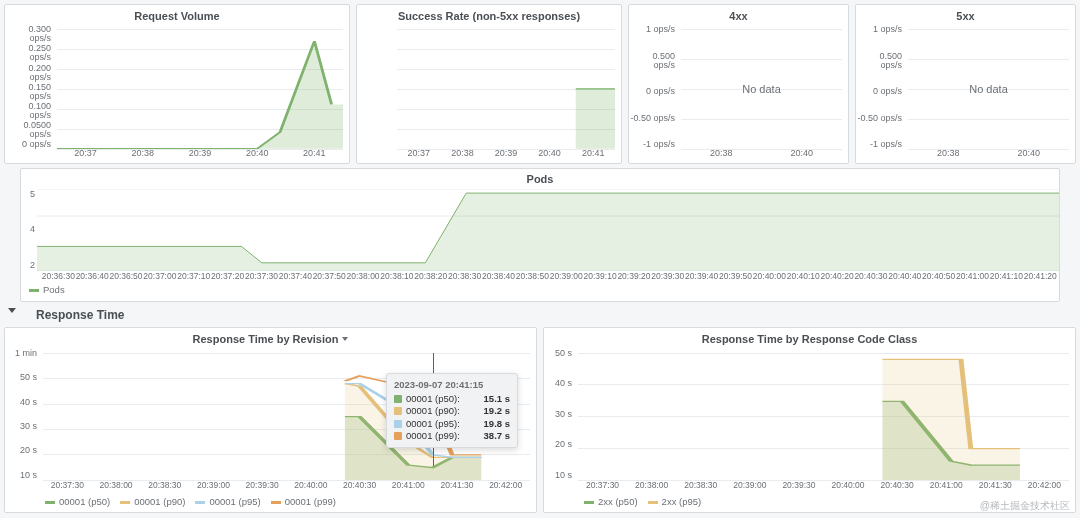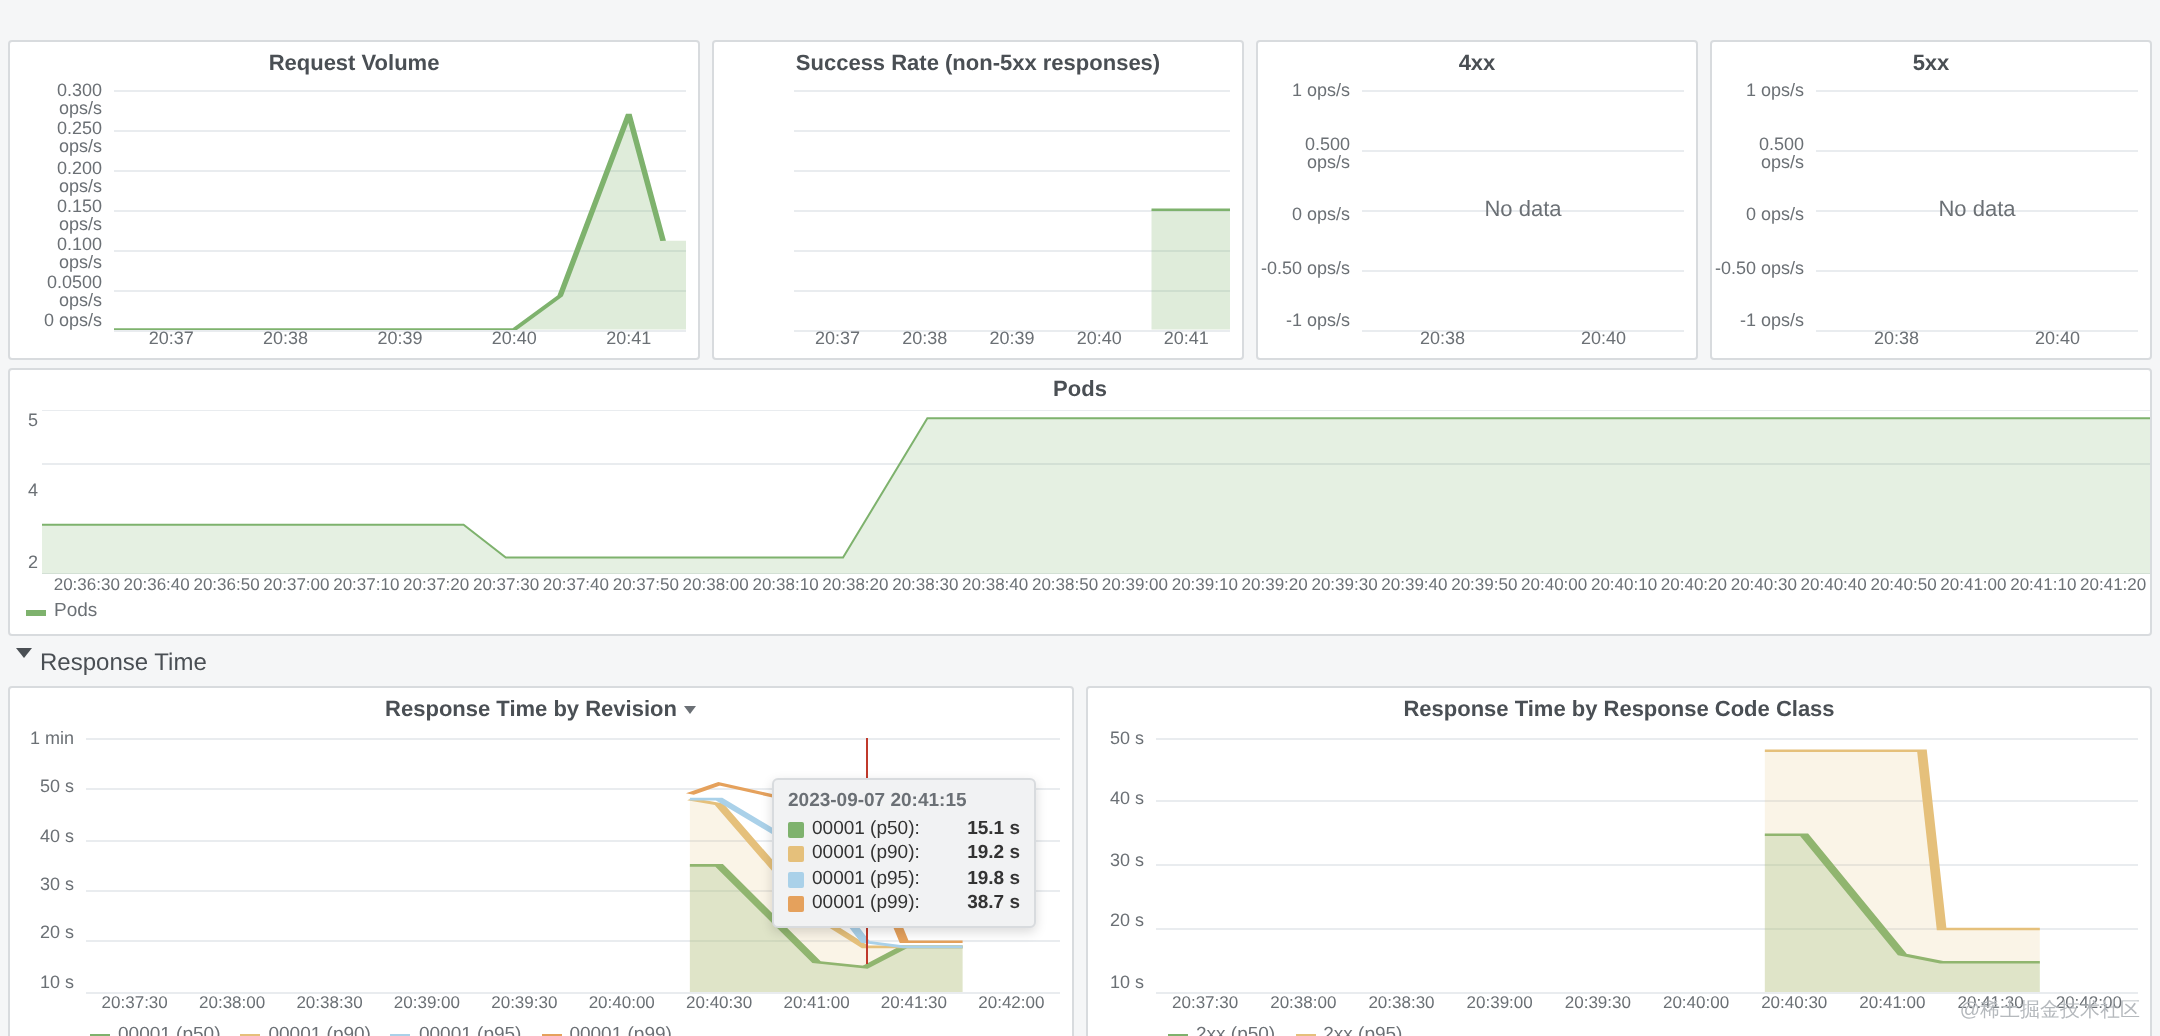--- a/index.html
+++ b/index.html
@@ -12,48 +12,48 @@
     --green:#7eb26d;
     --green-fill:rgba(126,178,109,.25);
     --yellow:#e5c07b;
     --yellow-fill:rgba(229,192,123,.25);
     --blue:#aad1e9;
     --orange:#e5a15c;
     --row-title:#4a4f54;
   }
   html,body{margin:0;padding:0;background:var(--page-bg);font:11px/1.3 -apple-system,Helvetica,Arial,sans-serif;color:var(--text);}
   .page{width:1080px;height:518px;position:relative;overflow:hidden;}
-  .row{display:flex;gap:6px;padding:20px 4px 0 4px;}
+  .row{display:flex;gap:6px;padding:4px 4px 0 4px;}
   .panel{background:var(--panel-bg);border:1px solid var(--border);border-radius:2px;display:flex;flex-direction:column;box-sizing:border-box;}
   .panel-title{font-weight:600;font-size:11px;color:var(--row-title);text-align:center;padding:4px 0 2px;}
   .plot{flex:1;position:relative;}
   .xaxis{display:flex;justify-content:space-around;font-size:9px;color:var(--text-muted);padding:0 0 3px 0;}
   .yaxis{position:absolute;left:0;top:0;bottom:14px;width:50px;display:flex;flex-direction:column;justify-content:space-between;font-size:9px;color:var(--text-muted);text-align:right;padding-right:4px;box-sizing:border-box;}
   .yaxis span{line-height:1;}
   .plot-area{position:absolute;left:52px;right:6px;top:4px;bottom:14px;}
   .grid-h{position:absolute;left:0;right:0;border-top:1px solid var(--grid);}
   .nodata{position:absolute;left:50%;top:50%;transform:translate(-50%,-50%);color:var(--text-muted);font-size:11px;}
   svg{position:absolute;inset:0;width:100%;height:100%;}
   
   .r1 .panel{height:160px;}
   .r1 .c1{flex:0 0 346px;}
   .r1 .c2{flex:0 0 266px;}
   .r1 .c3,.r1 .c4{flex:1;}
   
-  .pods-row{padding:0 4px;}
+  .pods-row{padding:0 20px;}
   .pods-panel{background:var(--panel-bg);border:1px solid var(--border);border-radius:2px;margin-top:4px;}
   .pods-title{font-weight:600;font-size:11px;text-align:center;color:var(--row-title);padding:3px 0;}
   .pods-plot{position:relative;height:82px;}
   .pods-x{display:flex;font-size:8.5px;color:var(--text-muted);padding:0 2px 2px 20px;flex-wrap:nowrap;overflow:hidden;}
   .pods-x span{flex:1;text-align:right;white-space:nowrap;}
   .pods-legend{font-size:9.5px;color:var(--text-muted);padding:0 0 4px 8px;display:flex;align-items:center;gap:4px;}
   .pods-legend .sw{width:10px;height:3px;background:var(--green);display:inline-block;}
   .pods-y{position:absolute;left:0;top:0;bottom:0;width:14px;display:flex;flex-direction:column;justify-content:space-between;font-size:9px;color:var(--text-muted);text-align:right;}
   
-  .section-hdr{display:flex;gap:4px;padding:6px 4px 4px 8px;font-size:12px;font-weight:400;color:var(--row-title);cursor:pointer;}
+  .section-hdr{display:flex;gap:20px;padding:6px 4px 4px 8px;font-size:12px;font-weight:700;color:var(--row-title);cursor:pointer;}
   .chev{display:inline-block;width:0;height:0;border-left:4px solid transparent;border-right:4px solid transparent;border-top:5px solid var(--row-title);}
   
   .r3{display:flex;gap:6px;padding:0 4px 4px;}
   .r3 .panel{height:186px;flex:1;}
   .r3 .panel-title{display:flex;justify-content:center;align-items:center;gap:4px;}
   .legend{display:flex;flex-wrap:wrap;gap:10px;padding:2px 0 4px 40px;font-size:9.5px;color:var(--text-muted);}
   .legend .item{display:flex;align-items:center;gap:4px;}
   .legend .sw{width:10px;height:3px;display:inline-block;}
   
   .tooltip{position:absolute;background:#f1f2f3;border:1px solid var(--border);border-radius:3px;box-shadow:0 2px 6px rgba(0,0,0,.15);font-size:9.5px;color:var(--text);padding:5px 7px;z-index:5;}

